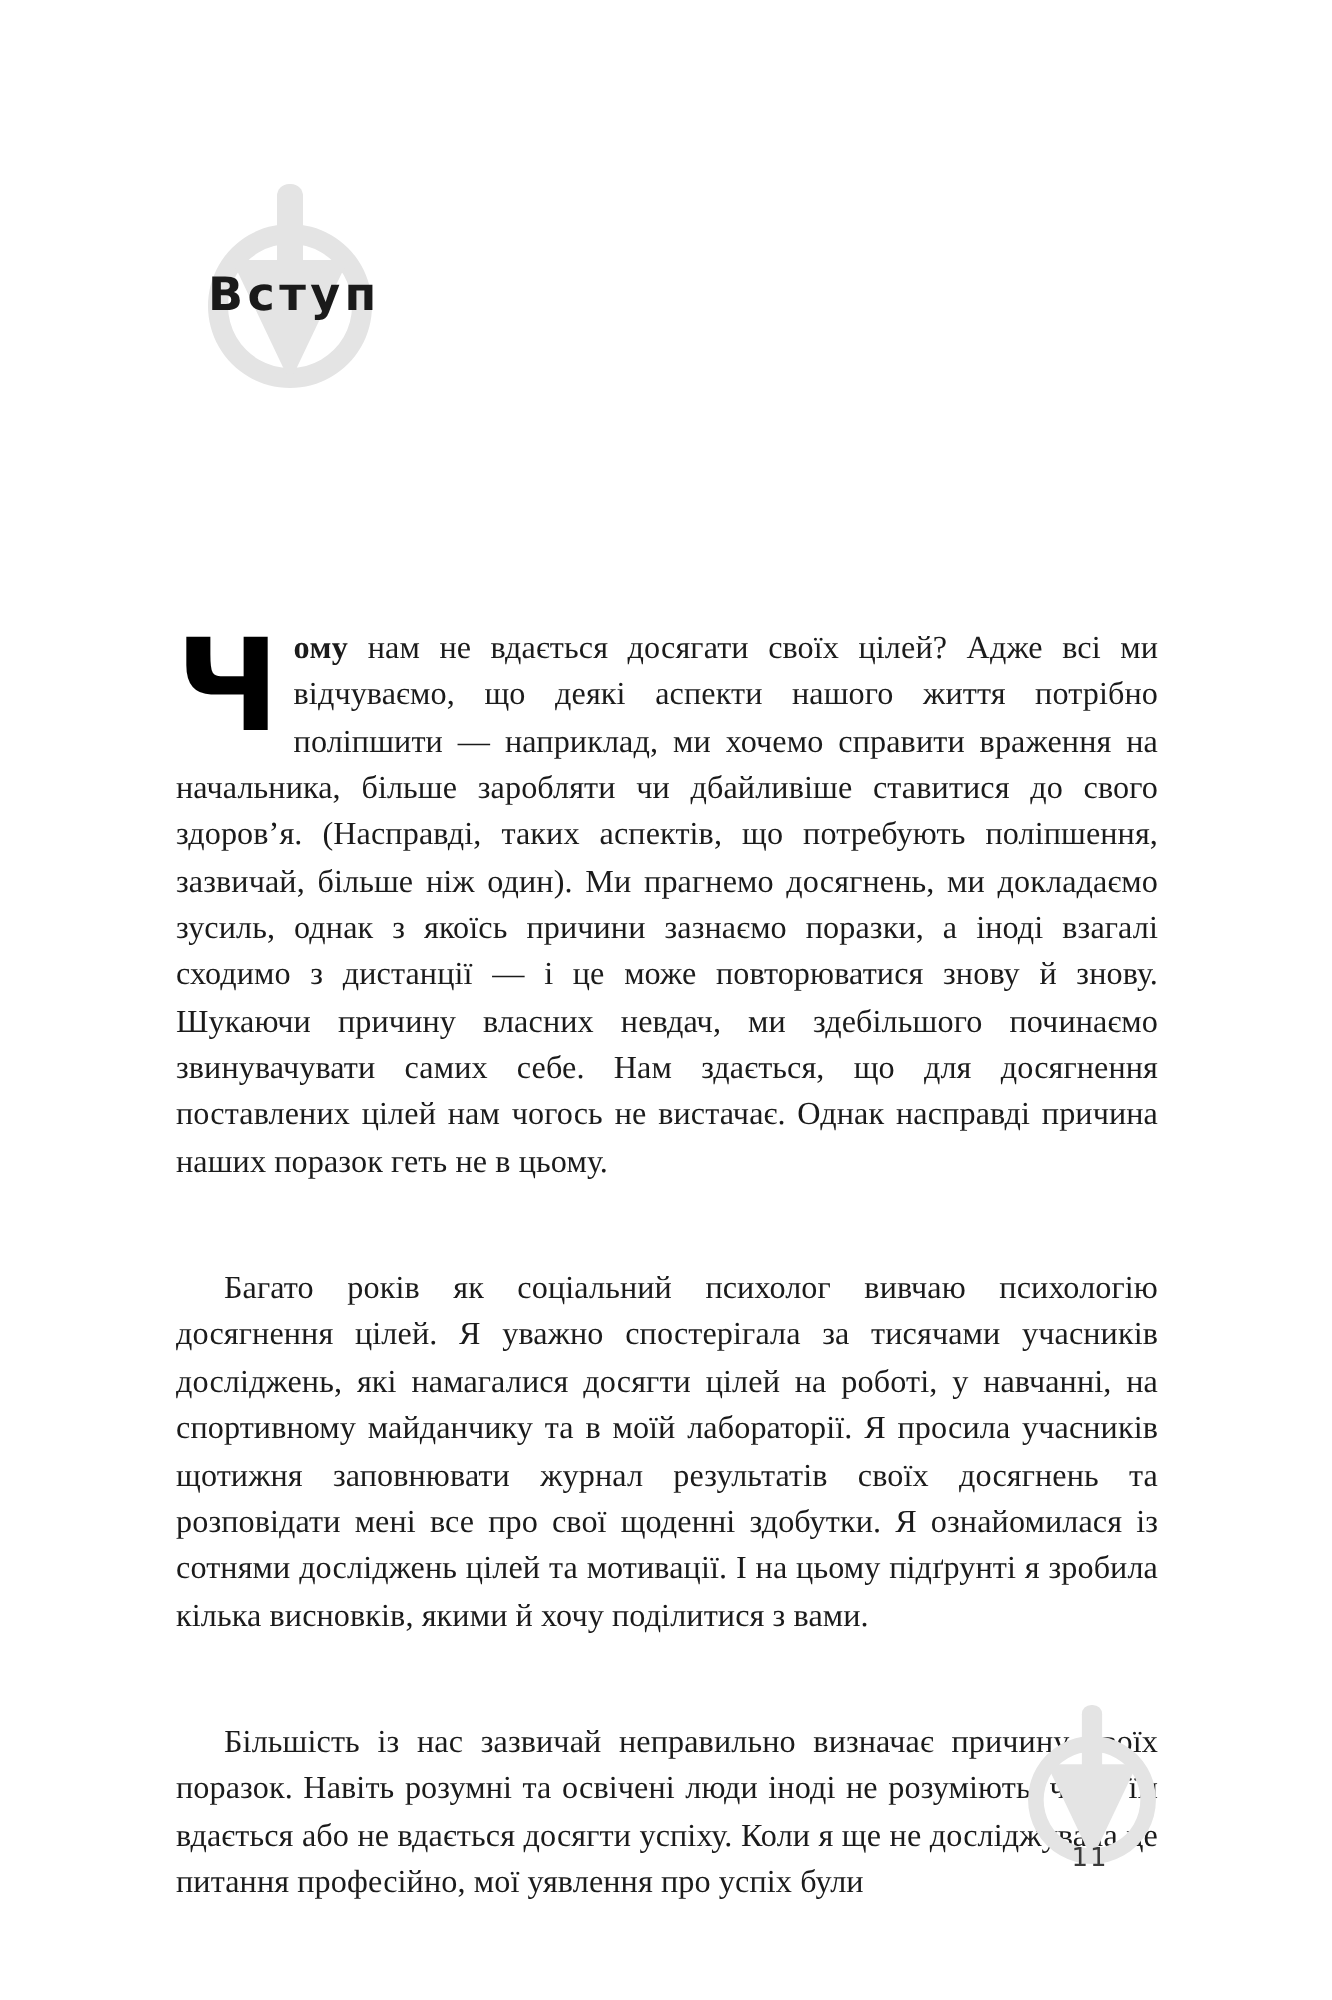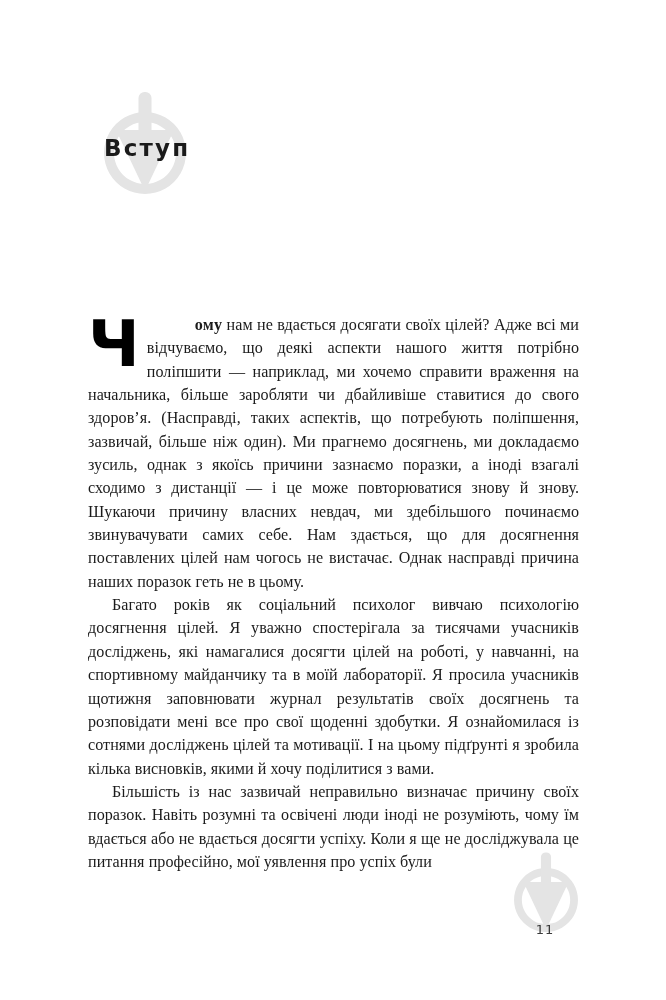--- a/index.html
+++ b/index.html
@@ -78,38 +78,37 @@
   .para {
     margin: 0;
     font-size: 16.1px;
     line-height: 23.35px;
     text-align: justify;
     text-justify: inter-word;
     hyphens: manual;
     color: #1b1b1b;
     letter-spacing: 0.05px;
   }
-  .para + .para { text-indent: 24px; }
+  .para + .para { text-indent: 24px; margin-top: 40px; }
 
   
   .para.first { text-indent: 0; }
   .para.first .dropcap {
     float: left;
     font-family: "DejaVu Sans", "Liberation Sans", sans-serif;
     font-weight: 700;
     font-size: 64px;
     line-height: 0.92;
     color: #000000;
     margin: 2px 7px -2px 0;
     padding: 0;
   }
   .para.first .lead {
     font-weight: 700;
     letter-spacing: 0.2px;
-    margin-left: 48px;
   }
 
   
   .page-number {
     position: absolute;
     left: 515px;
     top: 922px;
     width: 60px;
     text-align: center;
     font-family: "DejaVu Sans", "Liberation Sans", sans-serif;

